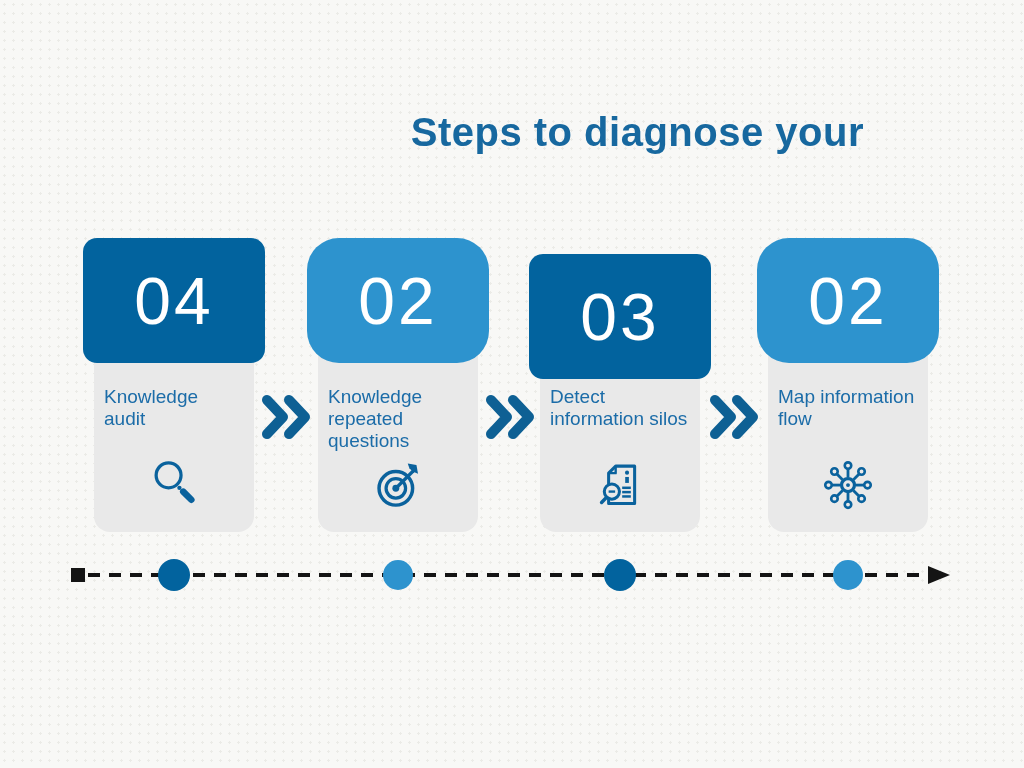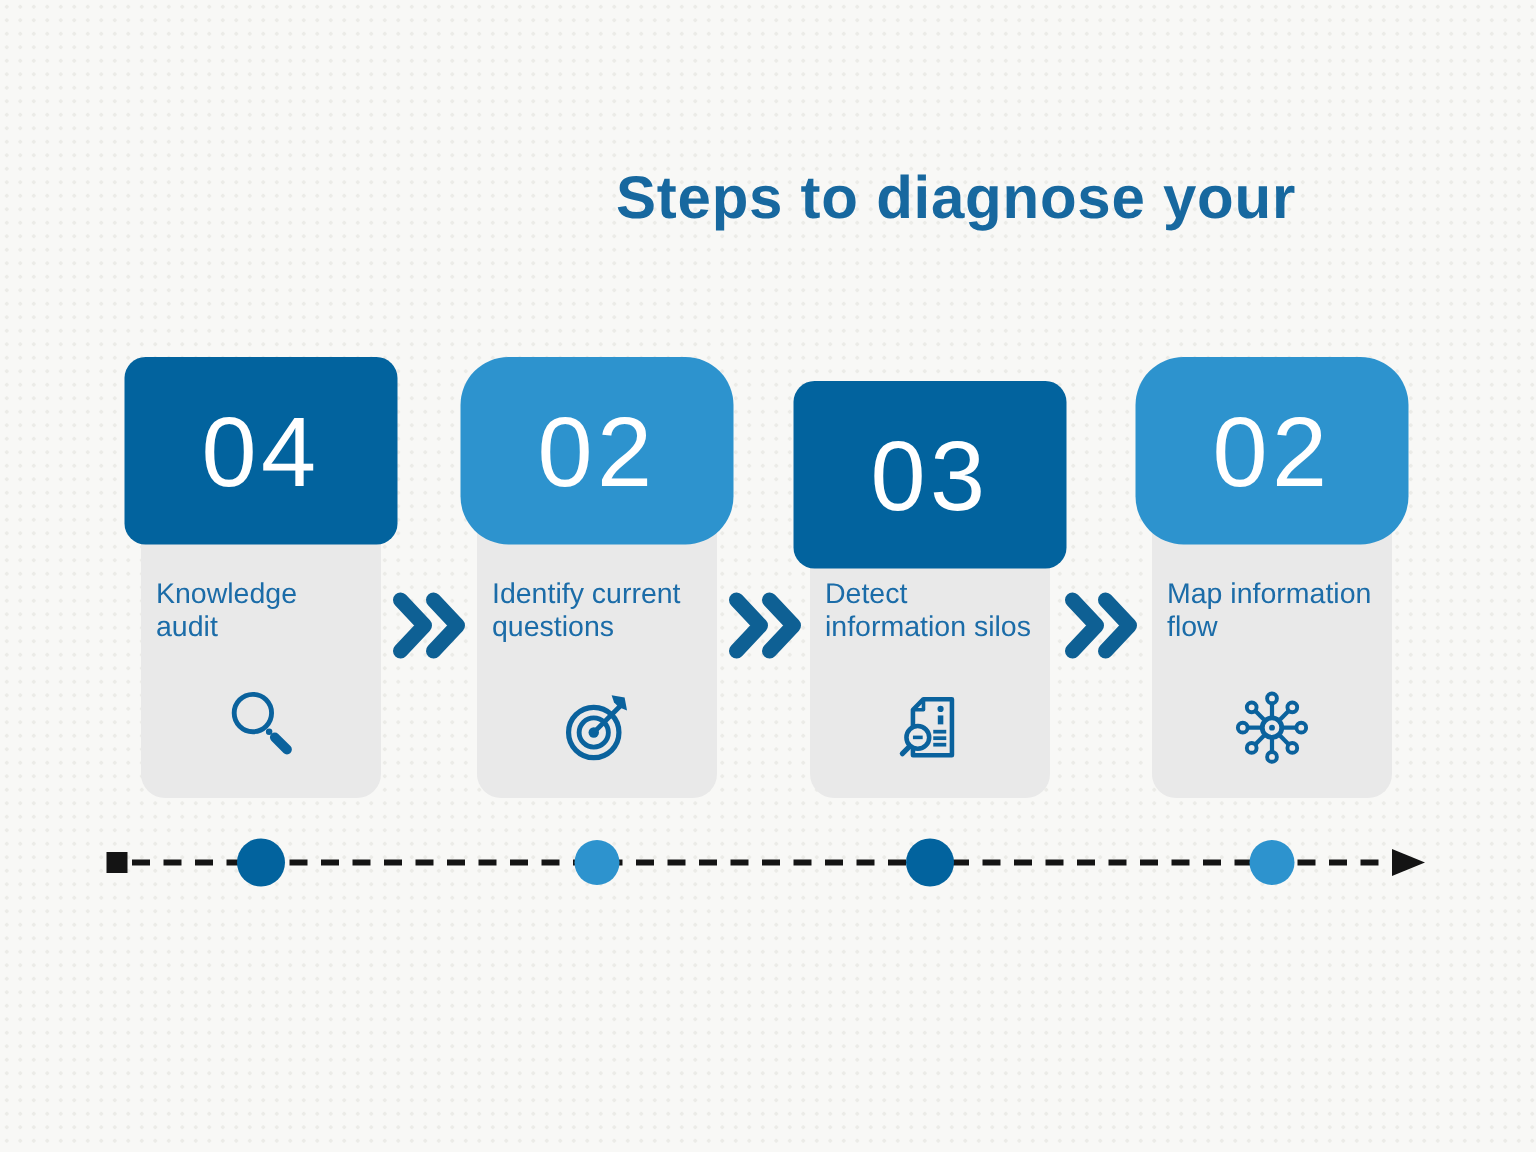--- a/index.html
+++ b/index.html
@@ -67,21 +67,21 @@
         </svg>
       </div>
     </div>
     <div class="step-number-box accent-dark" style="background: rgb(2, 99, 158);">
       <span class="step-number">04</span>
     </div>
   </div>
 
   <div class="step" style="left:307px">
     <div class="step-body">
-      <div class="step-label">Identify current questions</div>
+      <div class="step-label">Knowledge repeated questions</div>
       <div class="step-icon">
         <svg width="52" height="52" viewBox="0 0 48 48" fill="none">
           <circle cx="22" cy="28" r="15.5" stroke="#0A629D" stroke-width="3.2"></circle>
           <circle cx="22" cy="28" r="9" stroke="#0A629D" stroke-width="3"></circle>
           <circle cx="22" cy="28" r="3.2" fill="#0A629D"></circle>
           <line x1="23" y1="27" x2="38" y2="12" stroke="#0A629D" stroke-width="3" stroke-linecap="round"></line>
           <polygon points="33,5 41,6.5 42.5,14.5 37.5,12.5 34.5,9.5" fill="#0A629D"></polygon>
         </svg>
       </div>
     </div>

